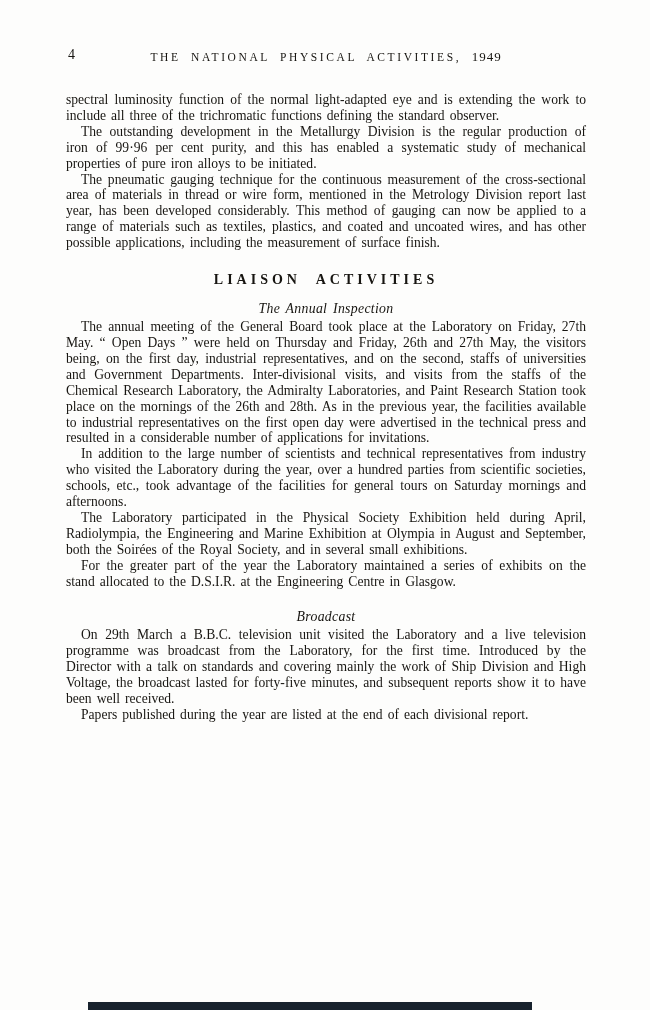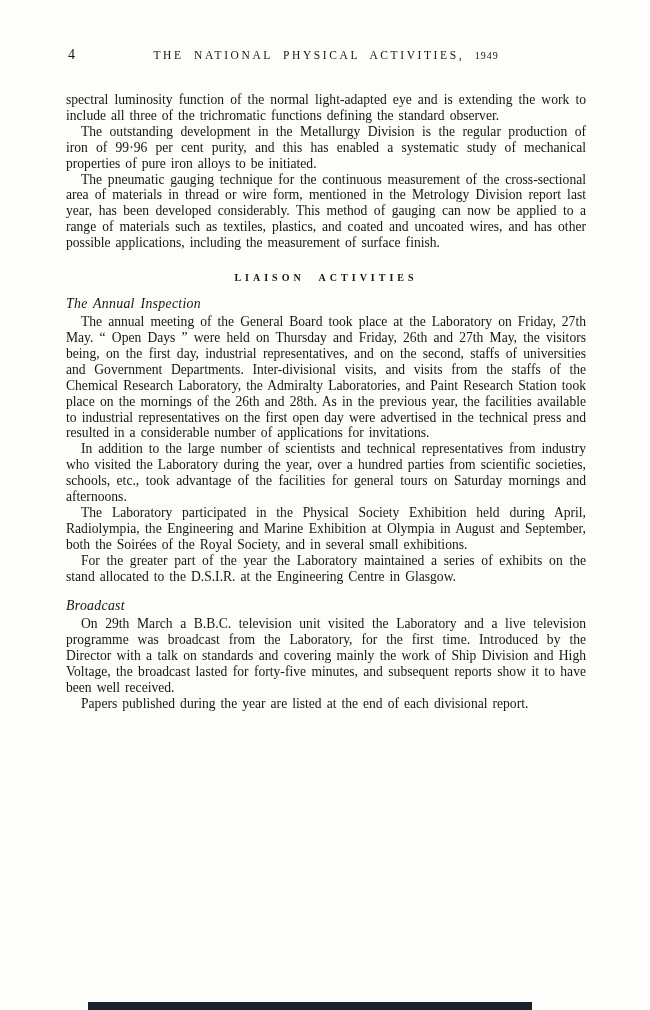--- a/index.html
+++ b/index.html
@@ -21,52 +21,53 @@
   }
   .head-title {
     text-align:center;
     font-size:11.5px;
     letter-spacing:2.6px;
     word-spacing:5px;
     font-weight:500;
     padding-top:3px;
   }
   .head-year {
-    font-size:10px;
+    font-size:13px;
     letter-spacing:1px;
     word-spacing:normal;
   }
   main.body-text {
     position:absolute; top:92px; left:66px; width:520px;
   }
   .para {
     margin:0;
     font-size:13.6px;
     line-height:15.9px;
     text-align:justify;
     word-spacing:1.6px;
   }
   .para.indent { text-indent:15px; }
   .section-heading {
     margin:21px 0 7px;
     text-align:center;
-    font-size:10px;
+    font-size:14px;
     font-weight:600;
     letter-spacing:4px;
     word-spacing:8px;
   }
   .subheading {
     margin:13px 0 2px;
+    text-align:center;
     font-style:italic;
     font-weight:500;
     font-size:13.8px;
     letter-spacing:0.3px;
     word-spacing:2px;
   }
-  .subheading.tight { margin-top:14px; }
+  .subheading.tight { margin-top:20px; }
   .scan-bar {
     position:absolute;
     left:88px; top:1002px;
     width:444px; height:8px;
     background:var(--bar, #18222d);
   }
 </style>
 </head>
 <body>
 

